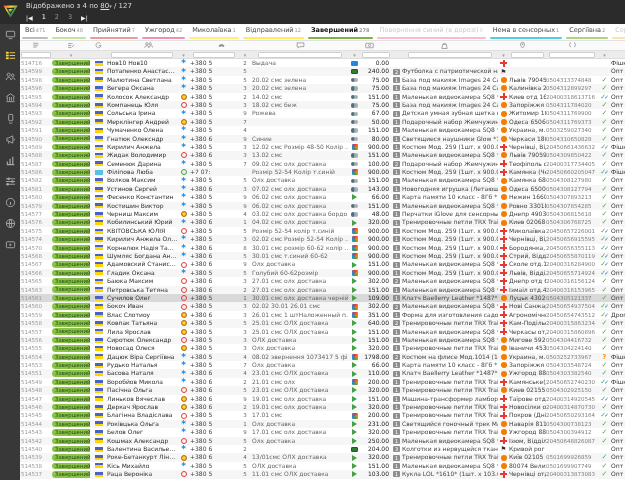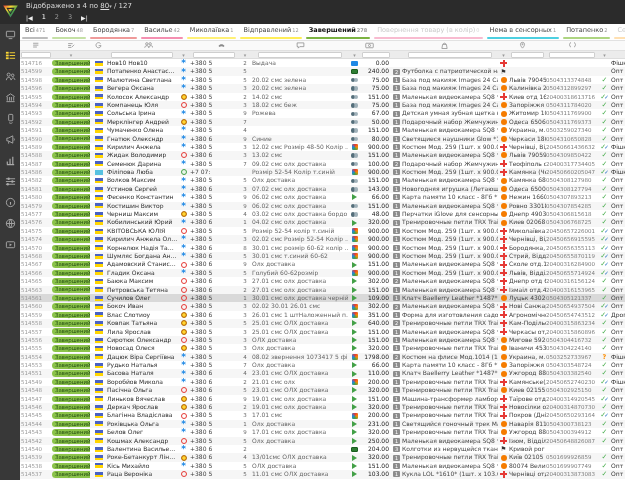--- a/index.html
+++ b/index.html
@@ -228,28 +228,28 @@
             <rect x="1.5" y="3" width="9" height="6.5" rx="1"></rect>
             <path d="M5 4.8l2.6 1.6L5 8z" fill="currentColor" stroke="none"></path>
           </svg>
         </span>
       </div>
     </div>
 
   <div class="tabsbar" id="tabsbar">
       <div class="tab"><span>Всі</span><span class="cnt">471</span><span class="ul" style="background: rgb(189, 189, 189);"></span></div>
       <div class="tab"><span>Бокоч</span><span class="cnt">48</span><span class="ul" style="background: rgb(197, 225, 165);"></span></div>
-      <div class="tab"><span>Бородянка</span><span class="cnt">7</span><span class="ul" style="background: rgb(239, 154, 154);"></span></div>
-      <div class="tab"><span>Василье</span><span class="cnt">42</span><span class="ul" style="background: rgb(244, 143, 177);"></span></div>
+      <div class="tab"><span>Прийнятий</span><span class="cnt">7</span><span class="ul" style="background: rgb(239, 154, 154);"></span></div>
+      <div class="tab"><span>Ужгород</span><span class="cnt">42</span><span class="ul" style="background: rgb(244, 143, 177);"></span></div>
       <div class="tab"><span>Миколаївка</span><span class="cnt">1</span><span class="ul" style="background: rgb(255, 241, 118);"></span></div>
       <div class="tab"><span>Відправлений</span><span class="cnt">12</span><span class="ul" style="background: rgb(255, 238, 88);"></span></div>
       <div class="tab active"><span>Завершений</span><span class="cnt">278</span><span class="ul" style="background: rgb(124, 179, 66);"></span></div>
-      <div class="tab muted"><span>Повернення товару (в колір)</span><span class="cnt">0</span><span class="ul" style="background: rgb(248, 187, 208);"></span></div>
+      <div class="tab muted"><span>Повернення синий (в дорозі)</span><span class="cnt">0</span><span class="ul" style="background: rgb(248, 187, 208);"></span></div>
       <div class="tab"><span>Нема в сенсорных</span><span class="cnt">1</span><span class="ul" style="background: rgb(77, 208, 225);"></span></div>
-      <div class="tab"><span>Потапенко</span><span class="cnt">2</span><span class="ul" style="background: rgb(174, 213, 129);"></span></div>
+      <div class="tab"><span>Сергіївна</span><span class="cnt">2</span><span class="ul" style="background: rgb(174, 213, 129);"></span></div>
       <div class="tab muted"><span>Сервіси</span><span class="ul" style="background: rgb(255, 224, 178);"></span></div>
     </div>
 
   <div class="main">
     <div class="thead" id="thead">
         <div class="th" style="width: 32px;">
           <svg width="9" height="9" viewBox="0 0 12 12" fill="none" stroke="currentColor" stroke-width="1">
             <path d="M1.5 3h7M1.5 5.5h7M1.5 8h5"></path>
           </svg>
         </div>

